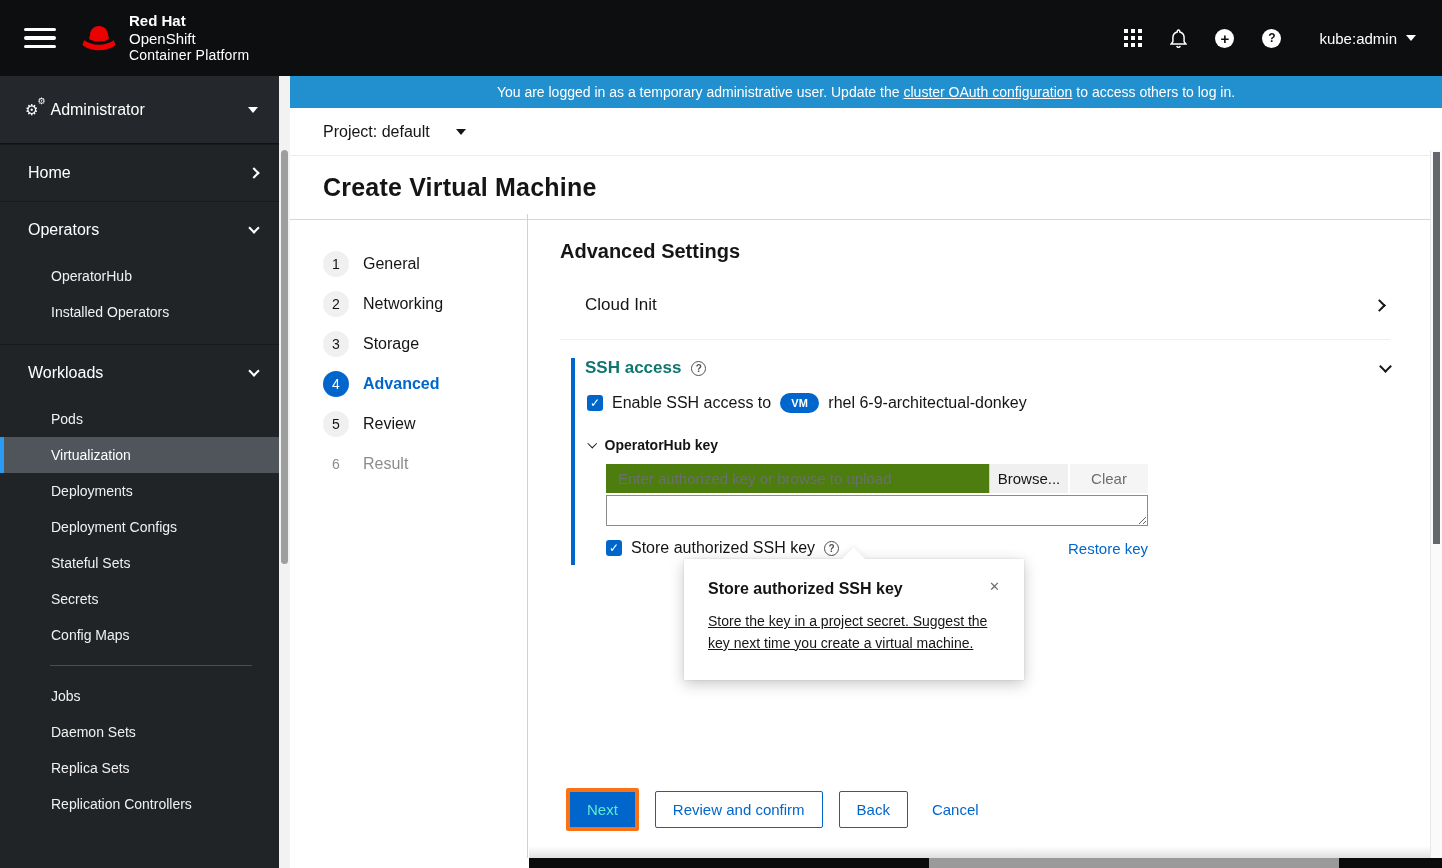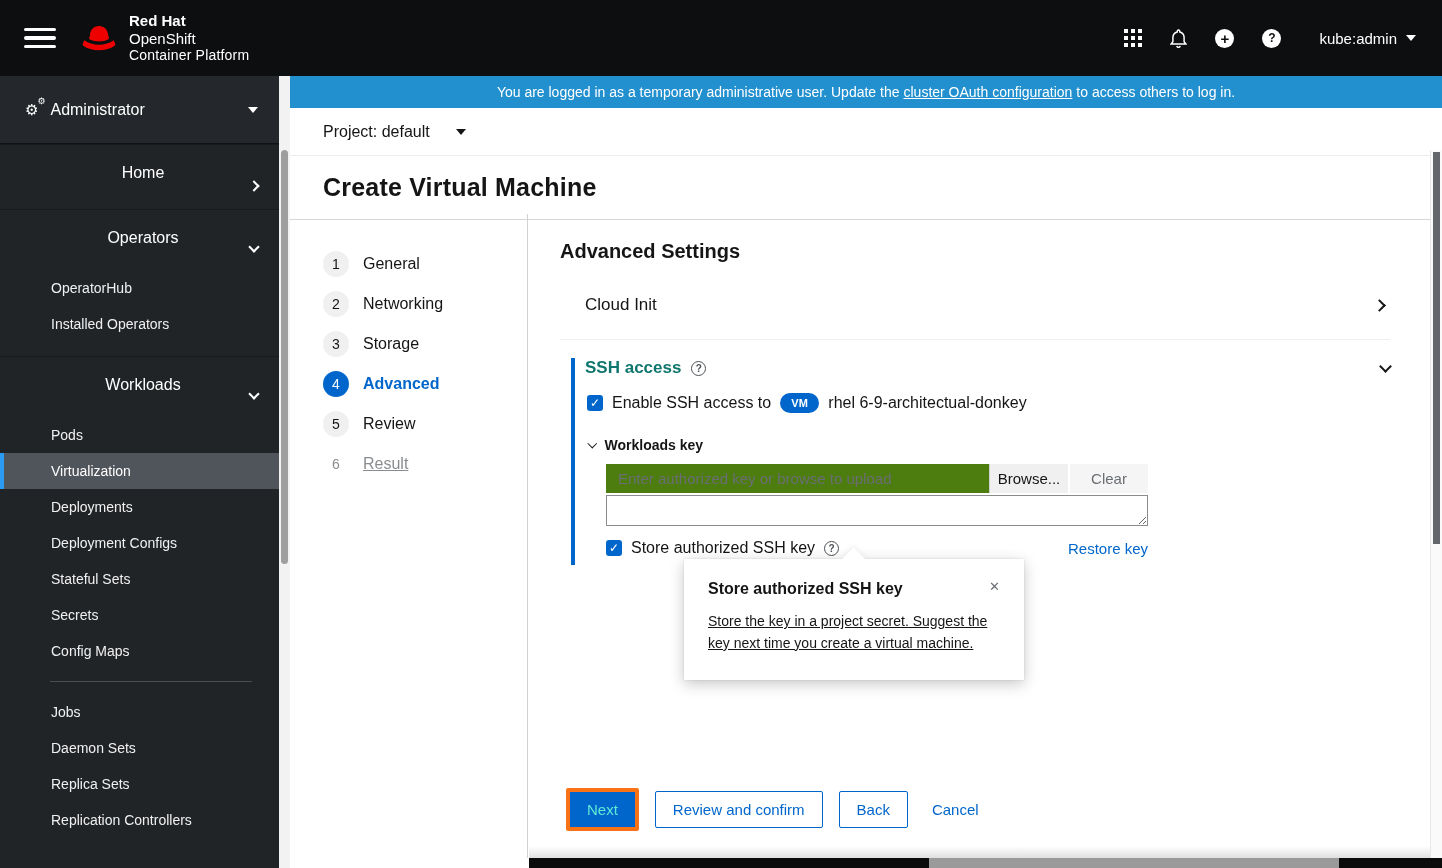--- a/index.html
+++ b/index.html
@@ -38,21 +38,21 @@
   .sidebar { position:absolute; top:76px; left:0; width:290px; bottom:0;
     background:#212427; color:#fff; overflow:hidden; }
   .perspective { height:68px; display:flex; align-items:center; padding:0 32px 0 25px;
     background:#24272b; border-bottom:1px solid #101214; font-size:16px; cursor:pointer; }
   .cogs { position:relative; font-size:15px; margin-right:12px; }
   .cogs .cog2 { position:absolute; font-size:9px; top:-5px; right:-7px; }
   .perspective .caret { margin-left:auto; }
   .nav-group { border-top:1px solid #17191c; }
   .nav-group:first-child { border-top:none; }
   .nav-group-header { display:flex; align-items:center; padding:19px 32px 19px 28px;
-    font-size:16px; cursor:pointer;flex-direction:column; }
+    font-size:16px; cursor:pointer; }
   .nav-group-header .chev { margin-left:auto; }
   .chev { display:inline-block; width:8px; height:8px;
     border-right:2px solid #fff; border-bottom:2px solid #fff; }
   .chev.right { transform:rotate(-45deg); }
   .chev.down  { transform:rotate(45deg); margin-top:-4px; }
   .chev.dark { border-color:#151515; }
   .chev.big { width:9px; height:9px; border-width:2.2px; }
   .chev.small { width:6.5px; height:6.5px; border-width:1.8px; }
   .nav-sub { display:block; padding:10px 20px 10px 51px; font-size:14px; color:#f0f0f0;
     cursor:pointer; text-decoration:none; }
@@ -77,21 +77,21 @@
 
   
   .wizard { position:absolute; top:138px; left:0; right:12px; bottom:10px; display:flex; }
   .steps { width:238px; border-right:1px solid #d2d2d2; padding-top:30px; flex:0 0 238px; }
   .step { display:flex; align-items:center; height:40px; padding-left:33px; font-size:16px; cursor:pointer; }
   .step-num { width:26px; height:26px; border-radius:50%; background:#f0f0f0; color:#151515;
     display:flex; align-items:center; justify-content:center; font-size:14px; margin-right:14px; flex:0 0 26px; }
   .step.current .step-num { background:#0066cc; color:#fff; }
   .step.current .step-label { color:#0066cc; font-weight:700; }
   .step.disabled .step-num { background:transparent; color:#8a8d90; }
-  .step.disabled .step-label { color:#8a8d90;text-decoration:underline; }
+  .step.disabled .step-label { color:#8a8d90; }
 
   .wizard-content { flex:1; position:relative; padding:26px 40px 0 32px; }
   .section-title { margin:0 0 22px; font-size:20px; font-weight:700; }
   .cloudinit-row { display:flex; align-items:center; padding:10px 6px 24px 25px;
     border-bottom:1px solid #efefef; font-size:17px; cursor:pointer; }
   .cloudinit-row .chev { margin-left:auto; }
 
   .ssh-section { margin-top:18px; margin-left:11px; border-left:4px solid #0066cc; padding-left:10px; }
   .ssh-head { display:flex; align-items:center; font-size:17px; }
   .ssh-title { color:#0f766e; font-weight:700; }
@@ -314,21 +314,21 @@
 
           <label class="check-row enable-row">
             <span class="checkbox">✓</span>
             <span>Enable SSH access to</span>
             <span class="vm-pill">VM</span>
             <span>rhel 6-9-architectual-donkey</span>
           </label>
 
           <div class="authkey-header">
             <span class="chev down dark small"></span>
-            <span>Workloads key</span>
+            <span>OperatorHub key</span>
           </div>
 
           <div class="authkey-body">
             <div class="upload-row">
               <input class="upload-input" placeholder="Enter authorized key or browse to upload" style="">
               <button class="browse-btn">Browse...</button>
               <button class="clear-btn">Clear</button>
             </div>
             <textarea class="key-textarea" style=""></textarea>
 

